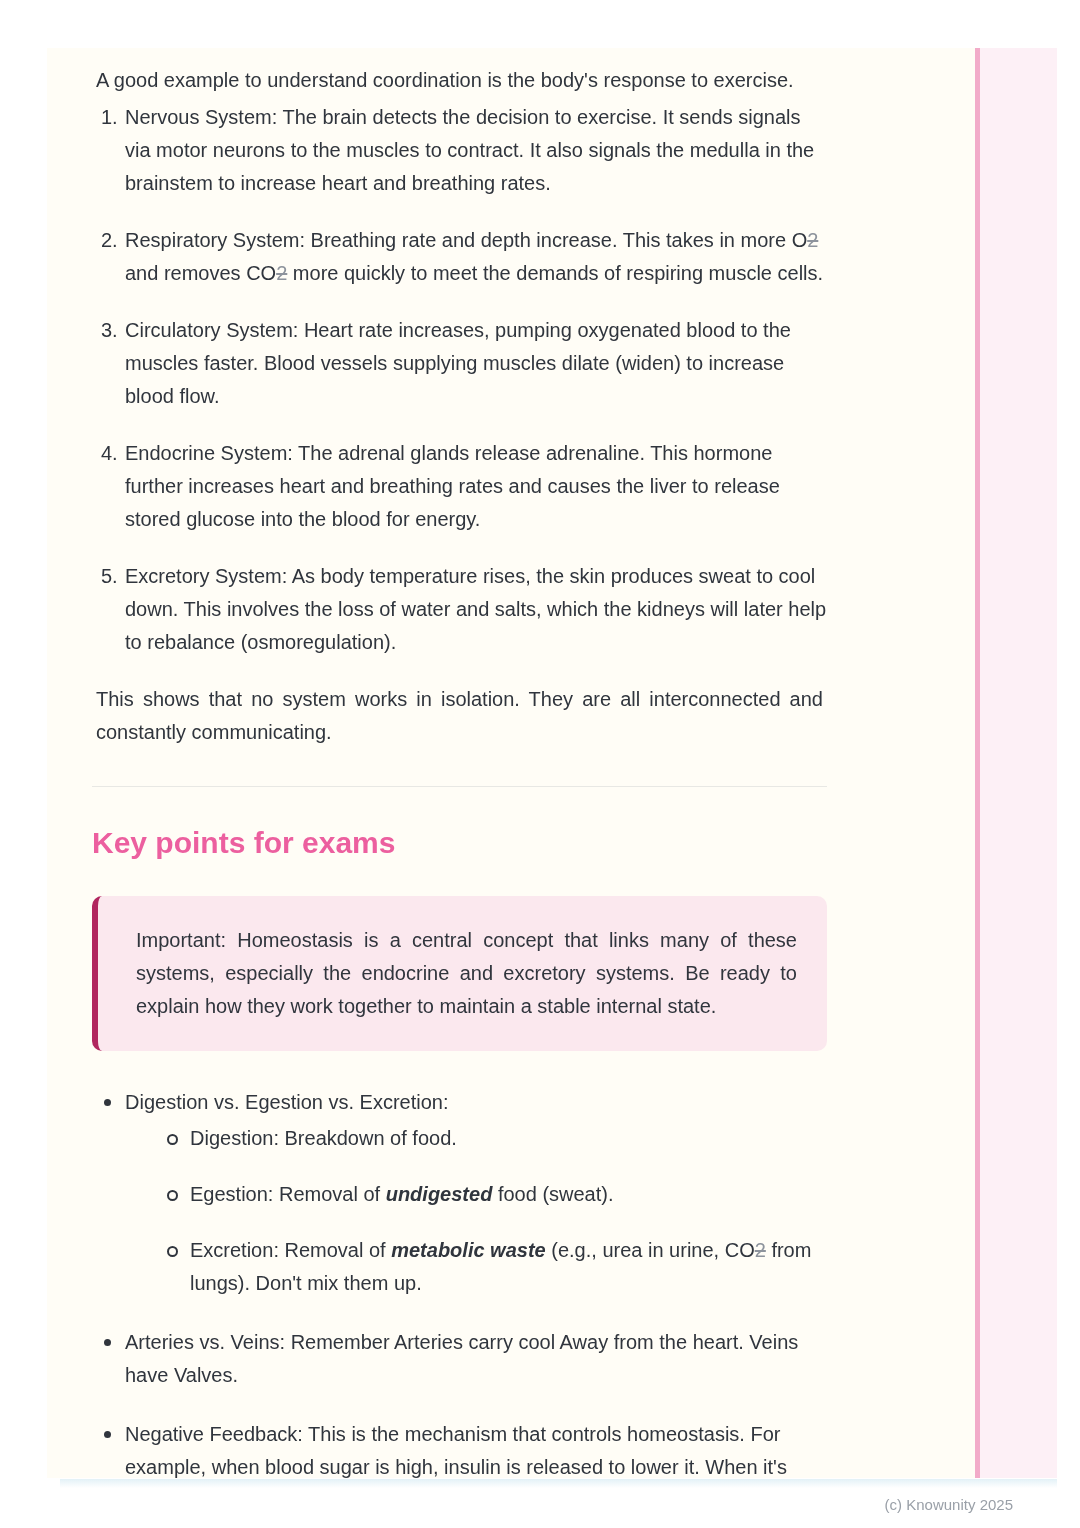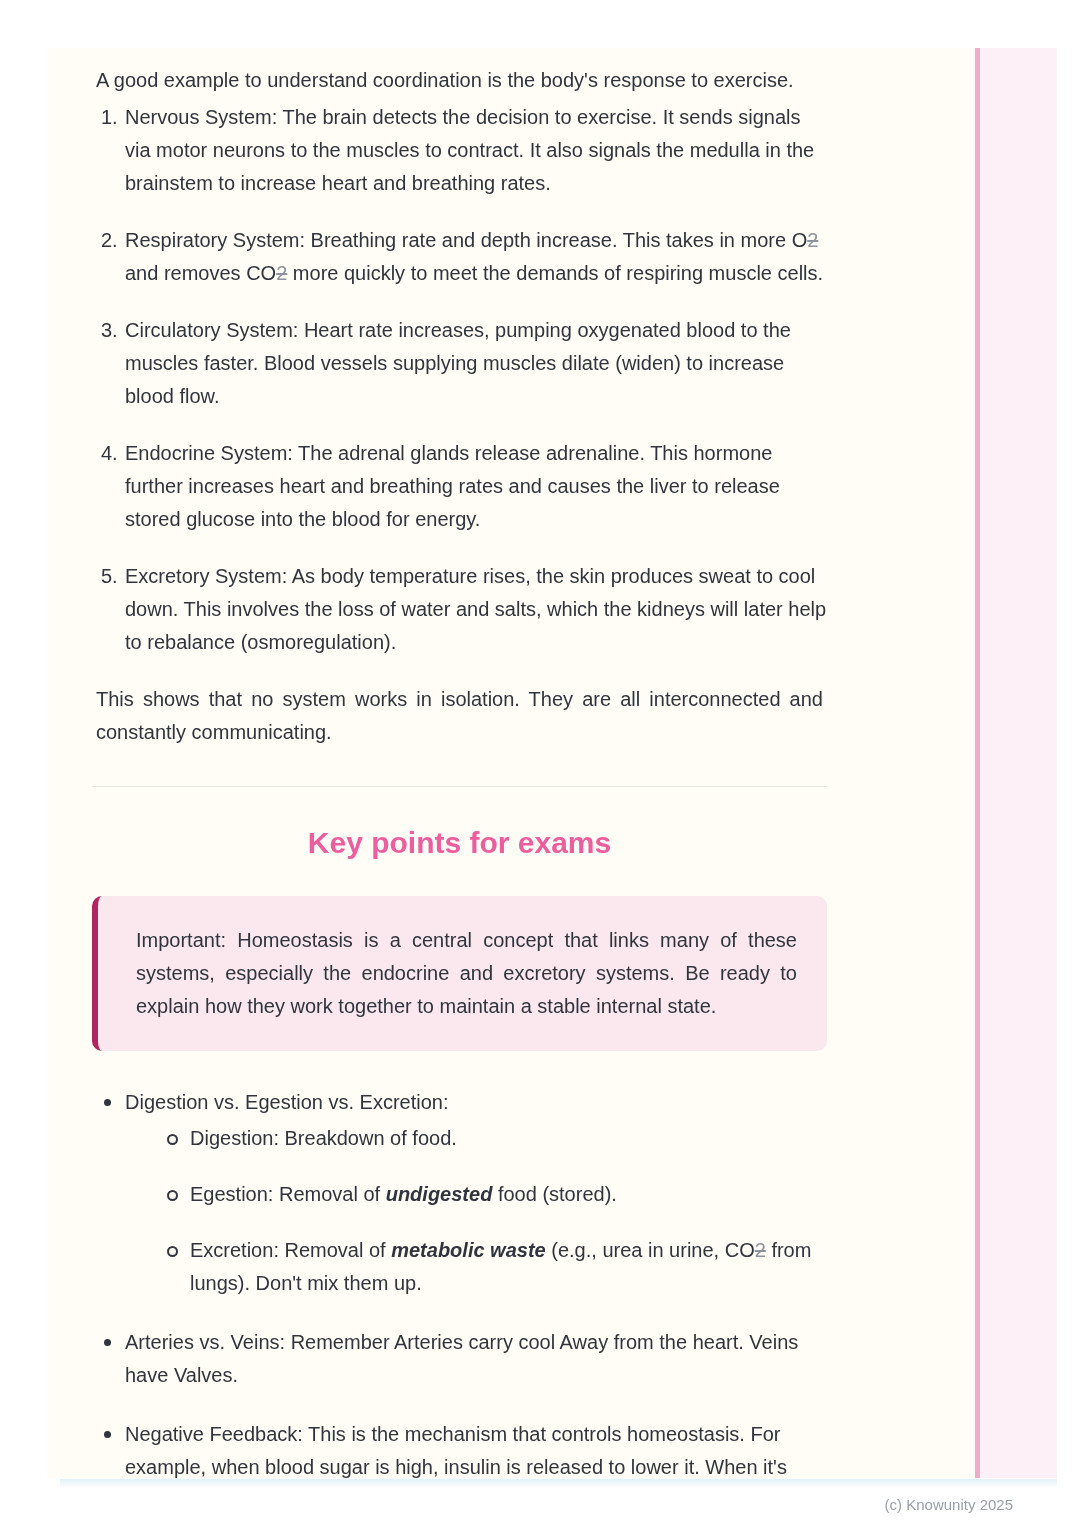--- a/index.html
+++ b/index.html
@@ -19,21 +19,21 @@
   .pink-edge{position:absolute;top:0;right:0;bottom:0;width:77px;background:var(--edge-panel);border-left:5px solid var(--edge-line);}
   .content{position:absolute;left:45px;top:0;width:735px;padding-top:12px;font-size:20px;line-height:33px;}
   p.para{margin:4px;}
   .justify{text-align:justify;}
   .intro{margin-bottom:34px;}
   ol.numlist{list-style:none;margin:0;padding:0;}
   ol.numlist li{position:relative;padding-left:33px;margin-bottom:24px;}
   .num{position:absolute;left:9px;top:0;}
   .outro{margin-top:11px;}
   hr.divider{border:none;border-top:1px solid var(--divider);margin:37px 0 0 0;}
-  h2.section-heading{margin:39px 0 0 0;font-size:30px;line-height:34px;font-weight:700;color:var(--heading-pink);text-align:center;}
+  h2.section-heading{margin:39px 0 0 0;font-size:30px;line-height:34px;font-weight:700;color:var(--heading-pink);}
   .callout{margin-top:36px;background:var(--callout-bg);border-left:6px solid var(--callout-border);border-radius:10px;padding:24px 26px 24px 34px;}
   ul.bullets{list-style:none;margin:35px 0 0 0;padding:0;}
   ul.bullets > li{position:relative;padding-left:33px;margin-bottom:26px;}
   .marker{position:absolute;box-sizing:border-box;border-radius:50%;}
   .marker.dot{left:12px;top:13px;width:7px;height:7px;background:var(--text);}
   ul.sublist{list-style:none;margin:3px 0 0 0;padding:0 0 0 32px;}
   ul.sublist > li{position:relative;padding-left:33px;margin-bottom:23px;}
   .marker.circle{left:10px;top:12px;width:11px;height:11px;border:2px solid var(--text);background:transparent;}
   .b{font-weight:400;}
   .i{font-style:italic;font-weight:bold;}
@@ -64,21 +64,21 @@
 
     <h2 class="section-heading">Key points for exams</h2>
 
     <div class="callout">
       <p class="para justify"><span class="b">Important</span><span>: Homeostasis is a central concept that links many of these systems, especially the endocrine and excretory systems. Be ready to explain how they work together to maintain a stable internal state.</span></p>
     </div>
 
     <ul class="bullets">
         <li><span class="marker dot"></span><span><span class="b">Digestion vs. Egestion vs. Excretion</span><span>:</span></span><ul class="sublist">
             <li><span class="marker circle"></span><span><span class="b">Digestion</span><span>: Breakdown of food.</span></span></li>
-            <li><span class="marker circle"></span><span><span class="b">Egestion</span><span>: Removal of </span><span class="i">undigested</span><span> food (stored).</span></span></li>
+            <li><span class="marker circle"></span><span><span class="b">Egestion</span><span>: Removal of </span><span class="i">undigested</span><span> food (sweat).</span></span></li>
             <li><span class="marker circle"></span><span><span class="b">Excretion</span><span>: Removal of </span><span class="i">metabolic waste</span><span> (e.g., urea in urine, CO</span><span class="strike">2</span><span> from lungs). Don't mix them up.</span></span></li>
           </ul></li>
         <li><span class="marker dot"></span><span><span class="b">Arteries vs. Veins</span><span>: Remember </span><span class="b">A</span><span>rteries carry cool </span><span class="b">A</span><span>way from the heart. Veins have </span><span class="b">V</span><span>alves.</span></span></li>
         <li><span class="marker dot"></span><span><span class="b">Negative Feedback</span><span>: This is the mechanism that controls homeostasis. For example, when blood sugar is high, insulin is released to lower it. When it's</span></span></li>
       </ul>
   </div>
 
   <div class="watermark">(c) Knowunity 2025</div>
 </div>
 

